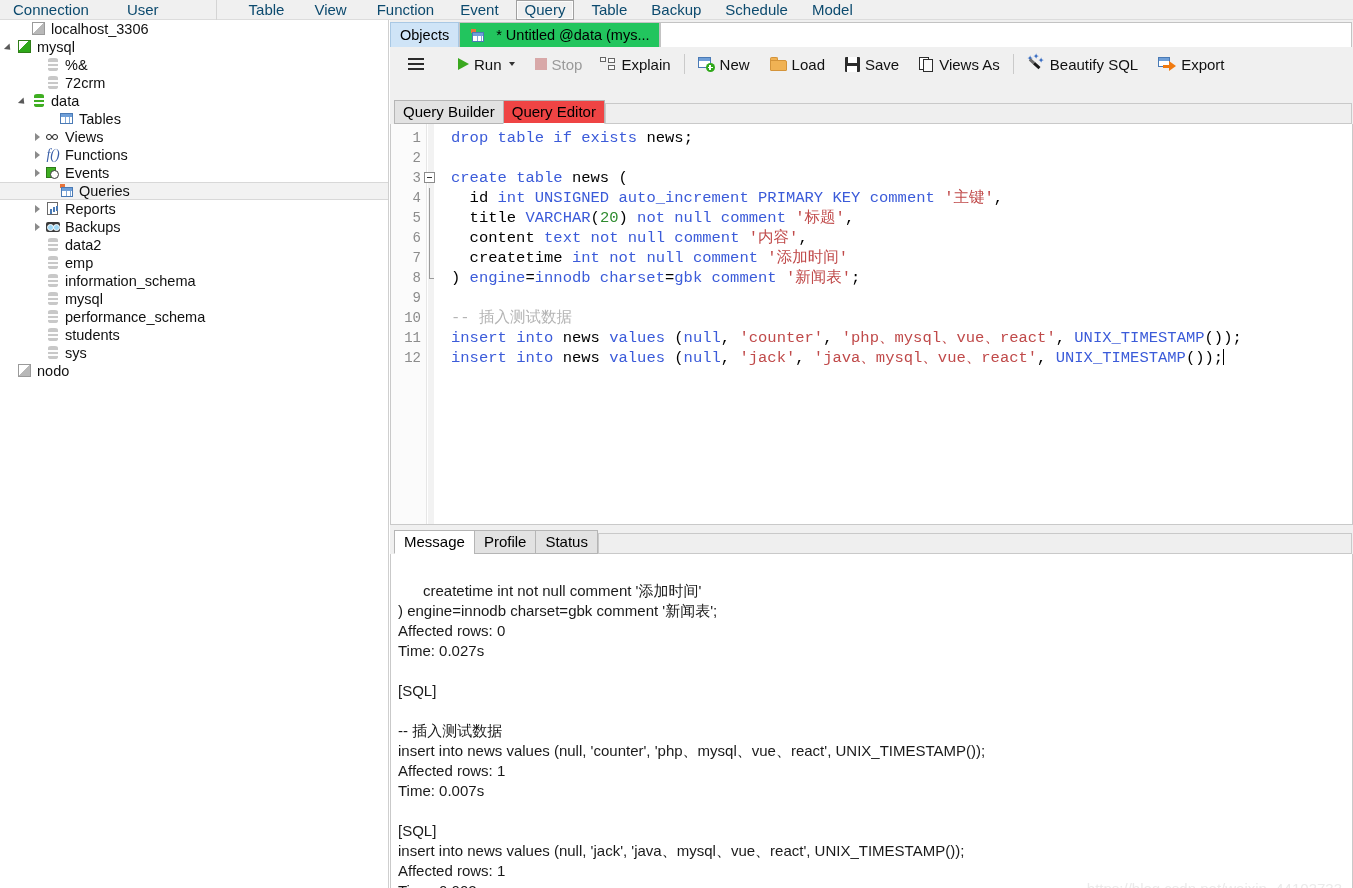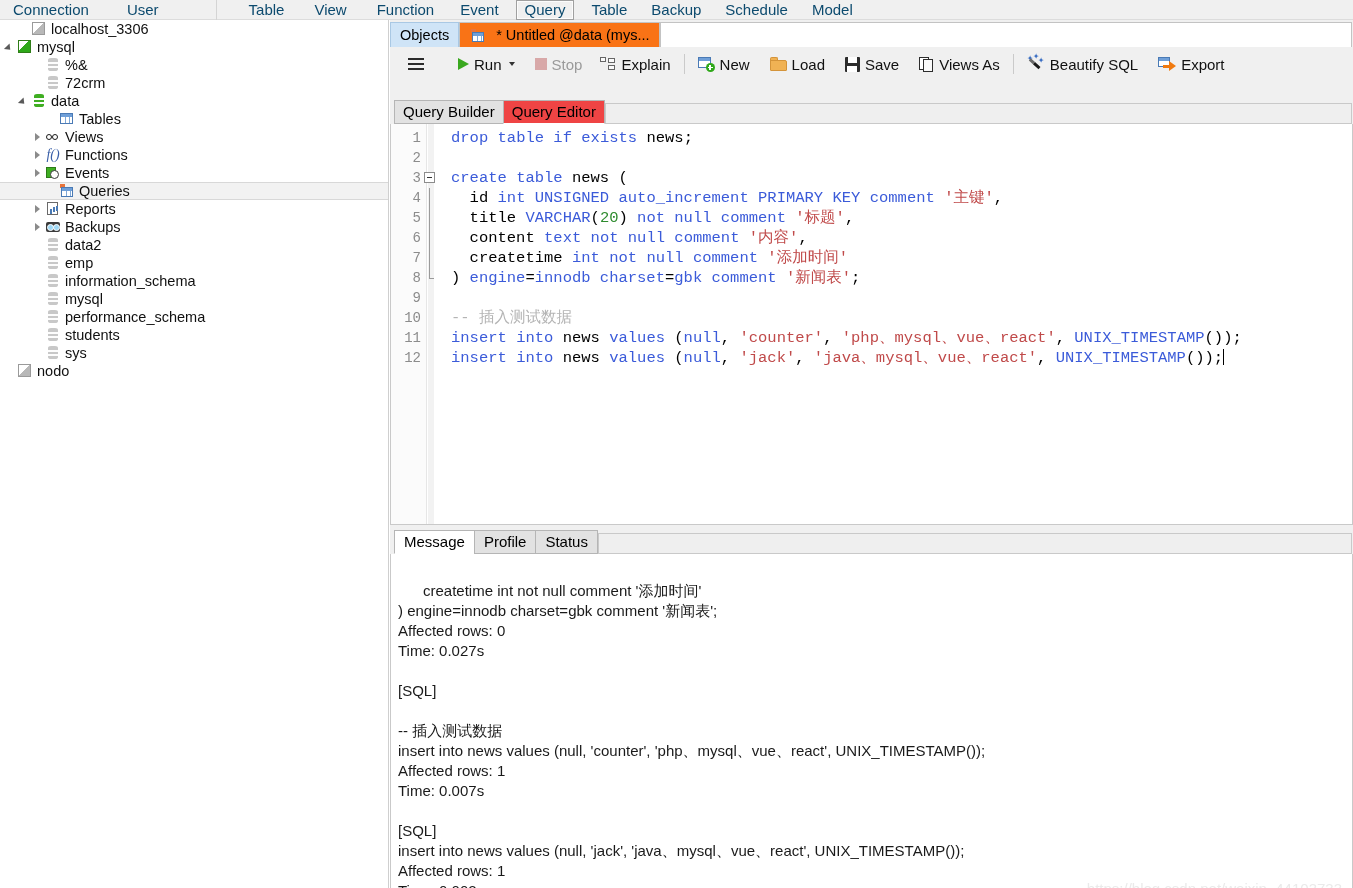--- a/index.html
+++ b/index.html
@@ -603,21 +603,21 @@
       </div>
     </div>
 </div>
 
 <div class="right">
 
   <div class="doctabs">
     <div class="doctab active">
       <span>Objects</span>
     </div>
-    <div class="doctab" style="background:#f97316;gap:9px;">
+    <div class="doctab" style="background:#22c55e;gap:9px;">
       <span class="ico ico-q" style="width:16px;height:15px;margin:0;">
         <span class="tab"></span>
           <span class="g"></span>
       </span>
       <span>* Untitled @data (mys...</span>
     </div>
     <div class="doctab-rest"></div>
   </div>
 
   <div class="toolbar">

